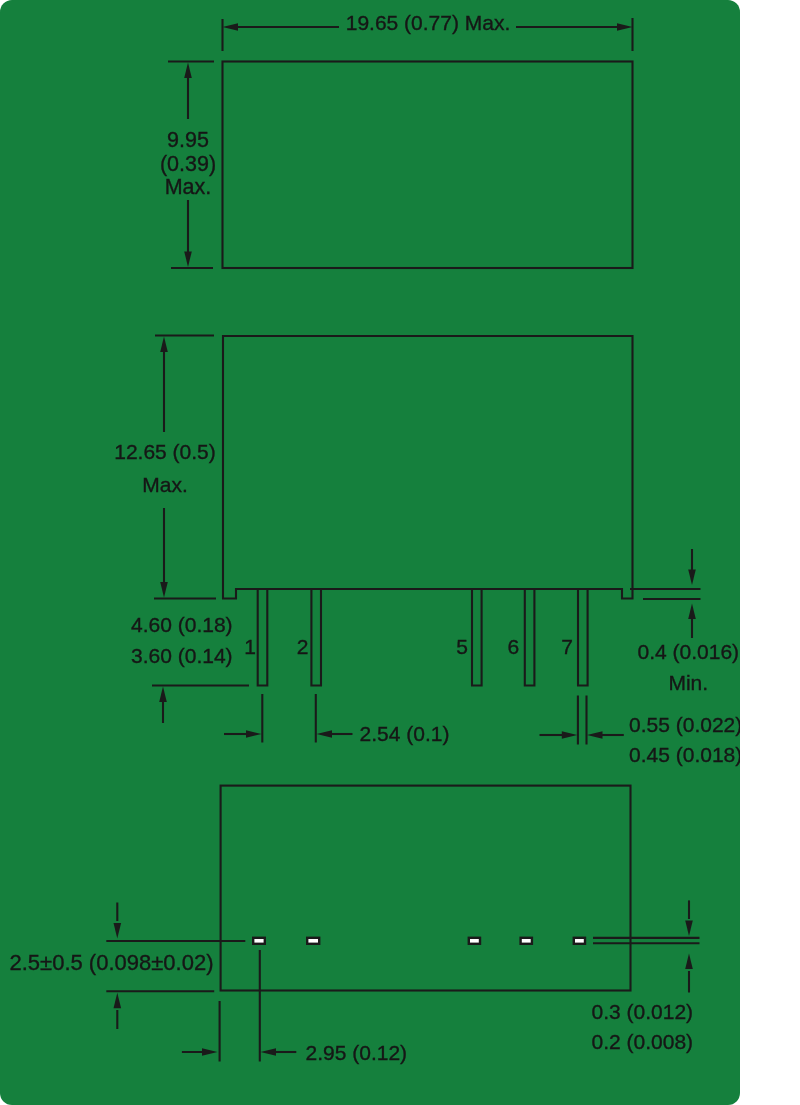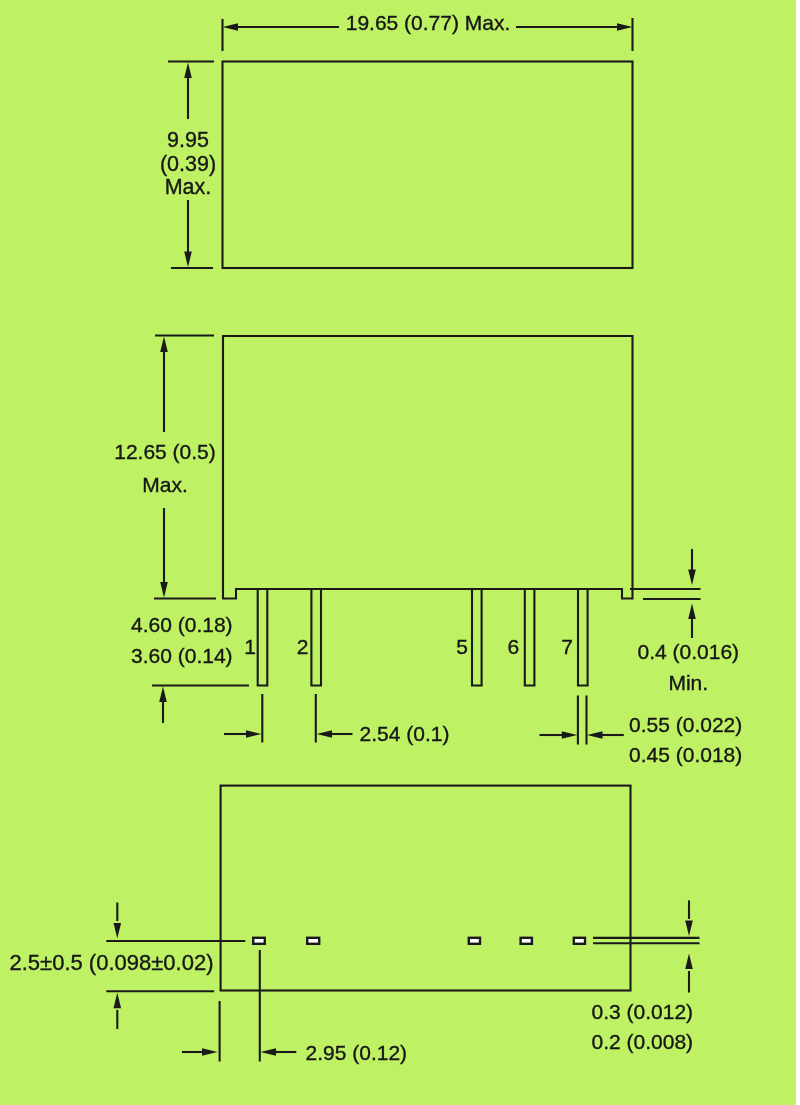--- a/index.html
+++ b/index.html
@@ -1,16 +1,16 @@
 <!DOCTYPE html>
 <html><head>
 <meta charset="utf-8">
 <style>
   html,body{margin:0;padding:0;background:#ffffff;}
-  .wrap{position:relative;width:796px;height:1105px;background:#bef264;overflow:hidden;}
+  .wrap{position:relative;width:740px;height:1105px;background:#15803d;overflow:hidden;border-radius:12px;}
   svg{position:absolute;left:0;top:0;}
   text{font-family:"Liberation Sans",sans-serif;font-size:21px;fill:#161616;stroke:#161616;stroke-width:0.35px;}
 </style>
 </head>
 <body>
 <div class="wrap">
 <svg width="800" height="1105" viewBox="0 0 800 1105">
   <g stroke="#1a1a1a" stroke-width="2.1" fill="none">
 
     <rect x="222.5" y="61.5" width="410" height="206.5"></rect>

